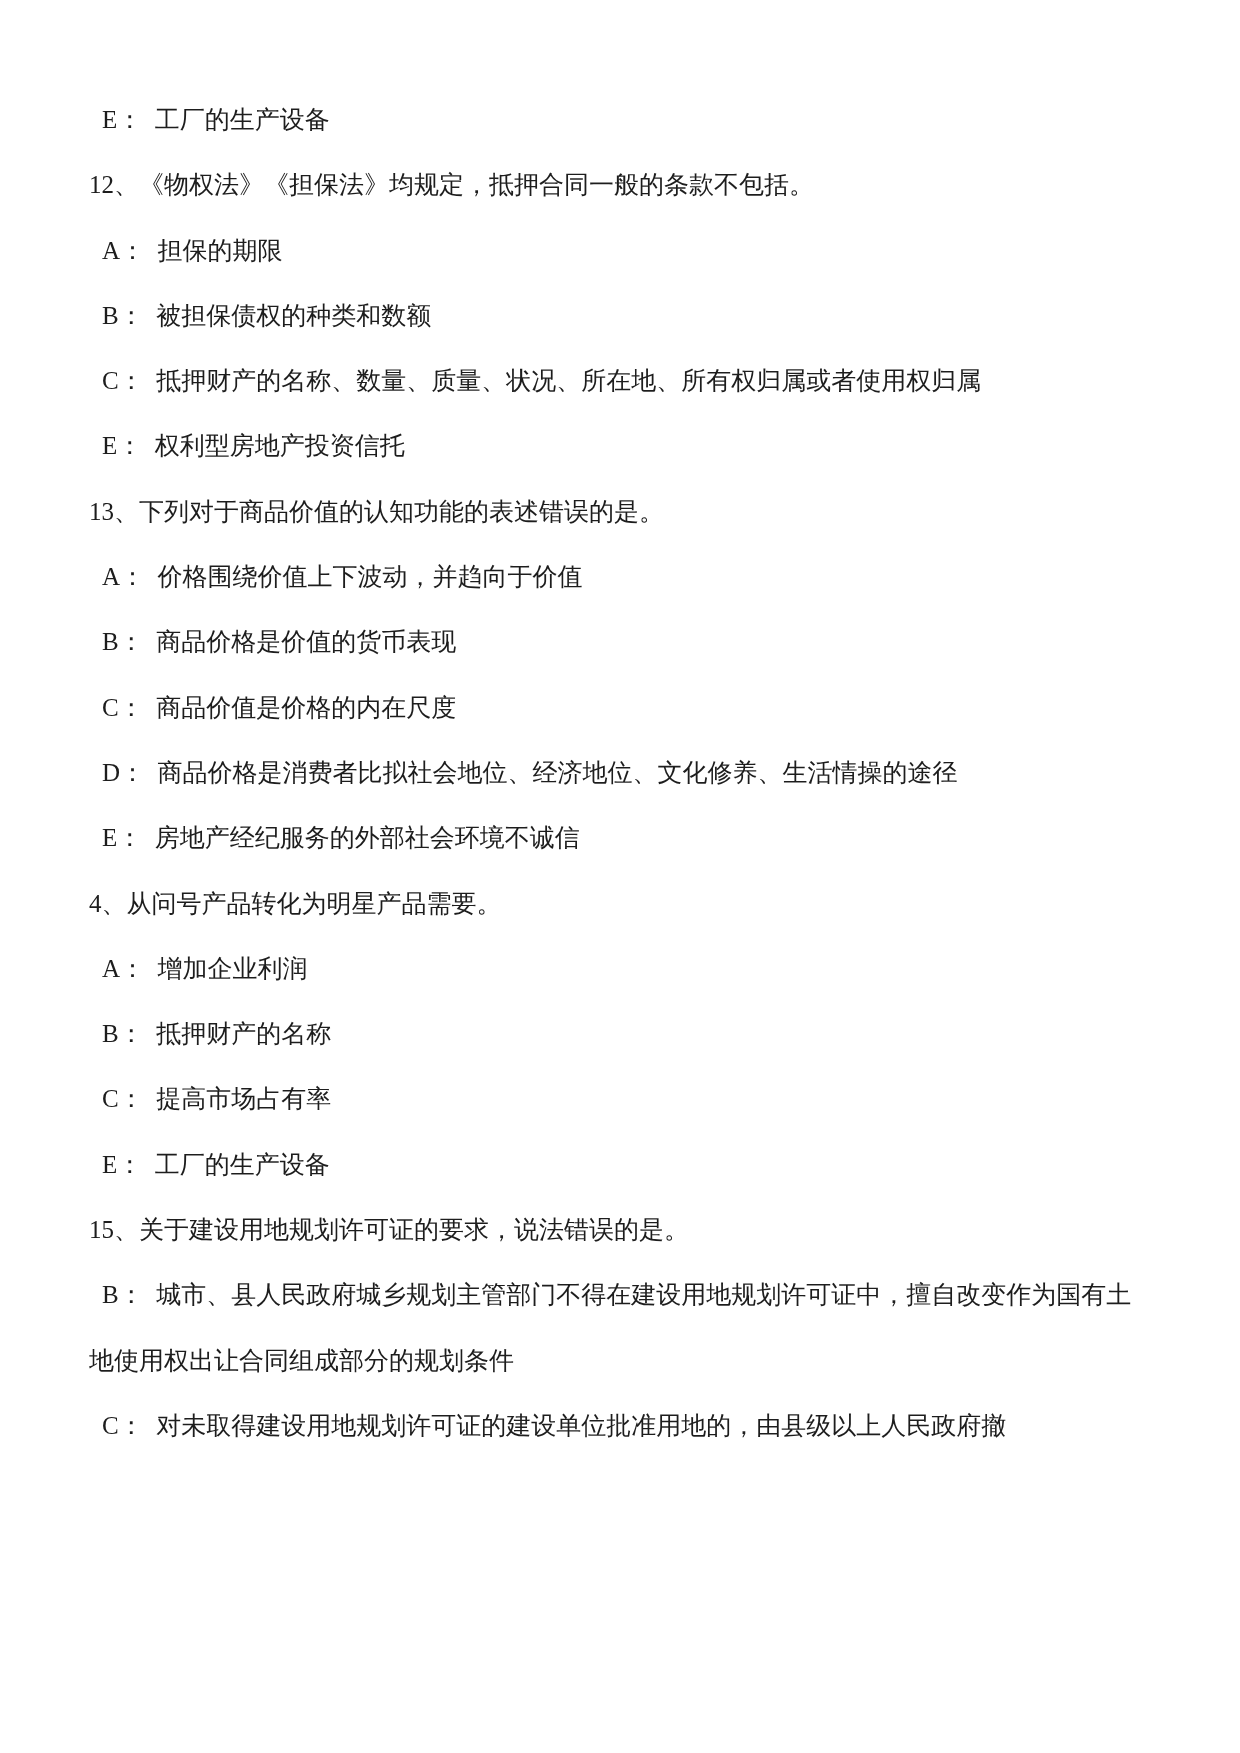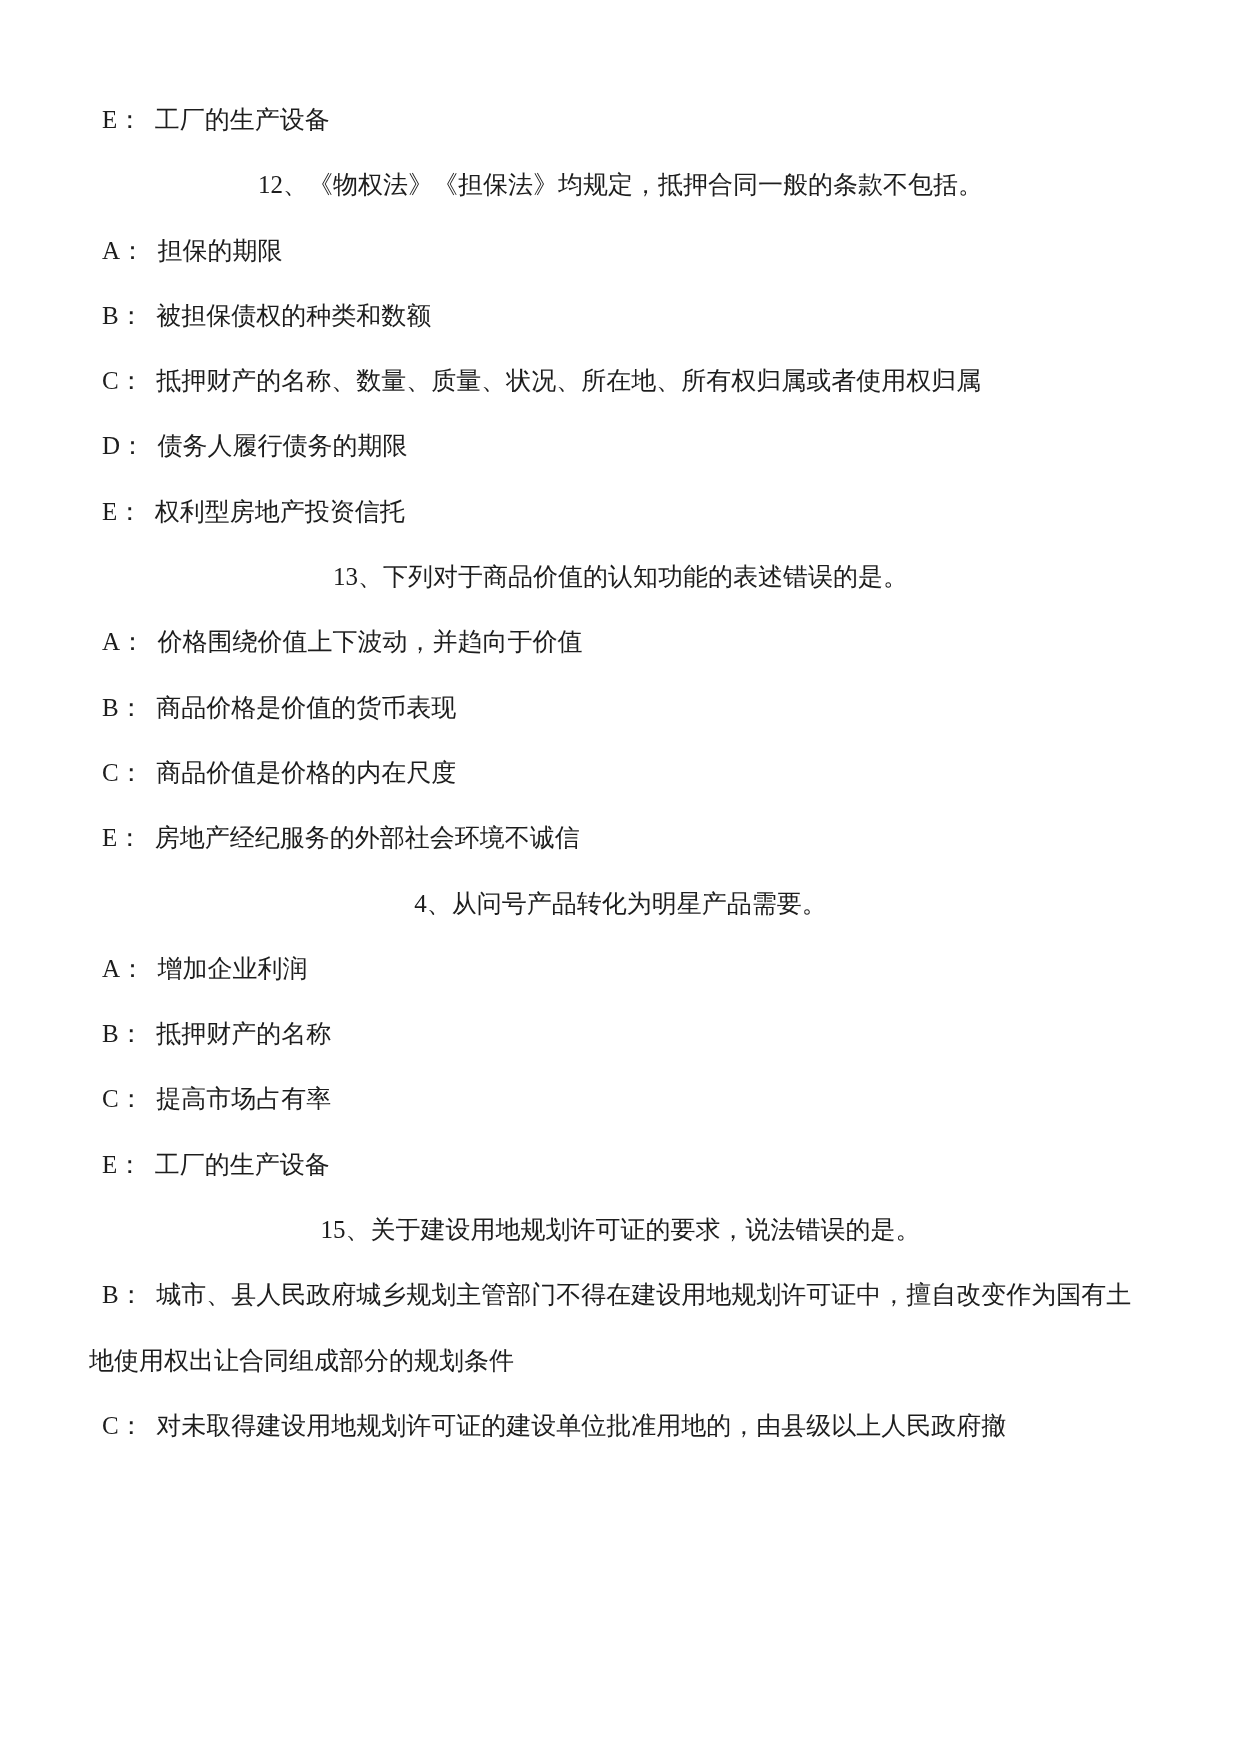--- a/index.html
+++ b/index.html
@@ -18,44 +18,43 @@
     padding: 87px 88px 0 89px;
   }
   .line {
     margin: 0;
     font-size: 25px;
     line-height: 65.3px;
     white-space: pre-wrap;
   }
   .q-line {
     text-indent: 0;
-    text-align: center;
   }
   .opt-line {
     text-indent: 13px;
   }
 </style>
 </head>
 <body>
 
 <div class="page">
 
   <p class="line opt-line"><span>E</span><span>：  </span><span>工厂的生产设备</span></p>
 
   <p class="line q-line"><span>12</span><span>、</span><span>《物权法》《担保法》均规定，抵押合同一般的条款不包括。</span></p>
   <p class="line opt-line"><span>A</span><span>：  </span><span>担保的期限</span></p>
   <p class="line opt-line"><span>B</span><span>：  </span><span>被担保债权的种类和数额</span></p>
   <p class="line opt-line"><span>C</span><span>：  </span><span>抵押财产的名称、数量、质量、状况、所在地、所有权归属或者使用权归属</span></p>
-  <p class="line opt-line"><span>D</span><span>：  </span><span>债务人履行债务的期限</span></p>
   <p class="line opt-line"><span>E</span><span>：  </span><span>权利型房地产投资信托</span></p>
 
   <p class="line q-line"><span>13</span><span>、</span><span>下列对于商品价值的认知功能的表述错误的是。</span></p>
   <p class="line opt-line"><span>A</span><span>：  </span><span>价格围绕价值上下波动，并趋向于价值</span></p>
   <p class="line opt-line"><span>B</span><span>：  </span><span>商品价格是价值的货币表现</span></p>
   <p class="line opt-line"><span>C</span><span>：  </span><span>商品价值是价格的内在尺度</span></p>
+  <p class="line opt-line"><span>D</span><span>：  </span><span>商品价格是消费者比拟社会地位、经济地位、文化修养、生活情操的途径</span></p>
   <p class="line opt-line"><span>E</span><span>：  </span><span>房地产经纪服务的外部社会环境不诚信</span></p>
 
   <p class="line q-line"><span>4</span><span>、</span><span>从问号产品转化为明星产品需要。</span></p>
   <p class="line opt-line"><span>A</span><span>：  </span><span>增加企业利润</span></p>
   <p class="line opt-line"><span>B</span><span>：  </span><span>抵押财产的名称</span></p>
   <p class="line opt-line"><span>C</span><span>：  </span><span>提高市场占有率</span></p>
   <p class="line opt-line"><span>E</span><span>：  </span><span>工厂的生产设备</span></p>
 
   <p class="line q-line"><span>15</span><span>、</span><span>关于建设用地规划许可证的要求，说法错误的是。</span></p>
   <p class="line opt-line"><span>B</span><span>：  </span><span>城市、县人民政府城乡规划主管部门不得在建设用地规划许可证中，擅自改变作为国有土地使用权出让合同组成部分的规划条件</span></p>

